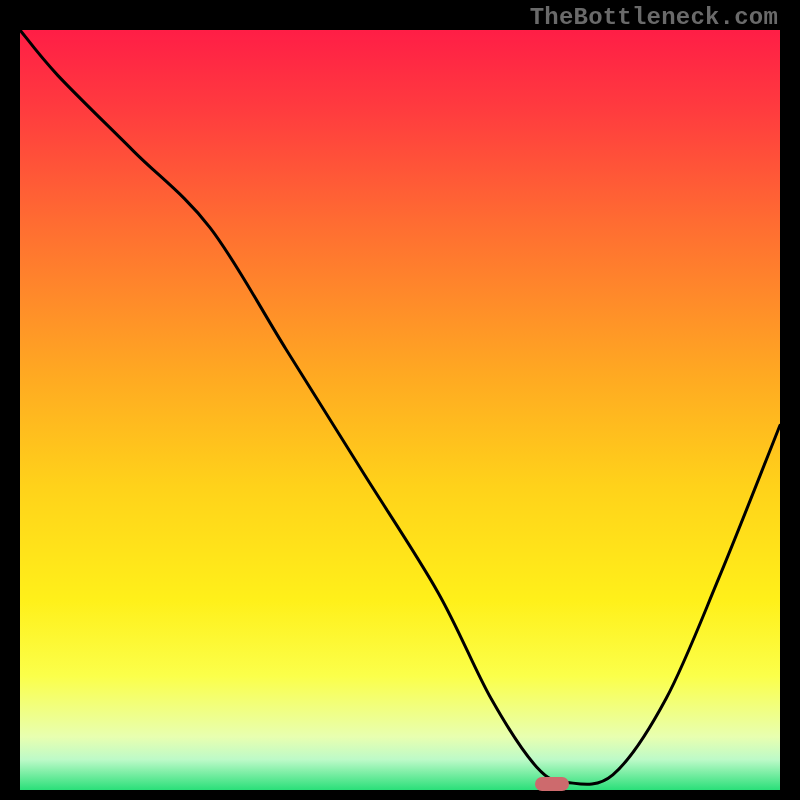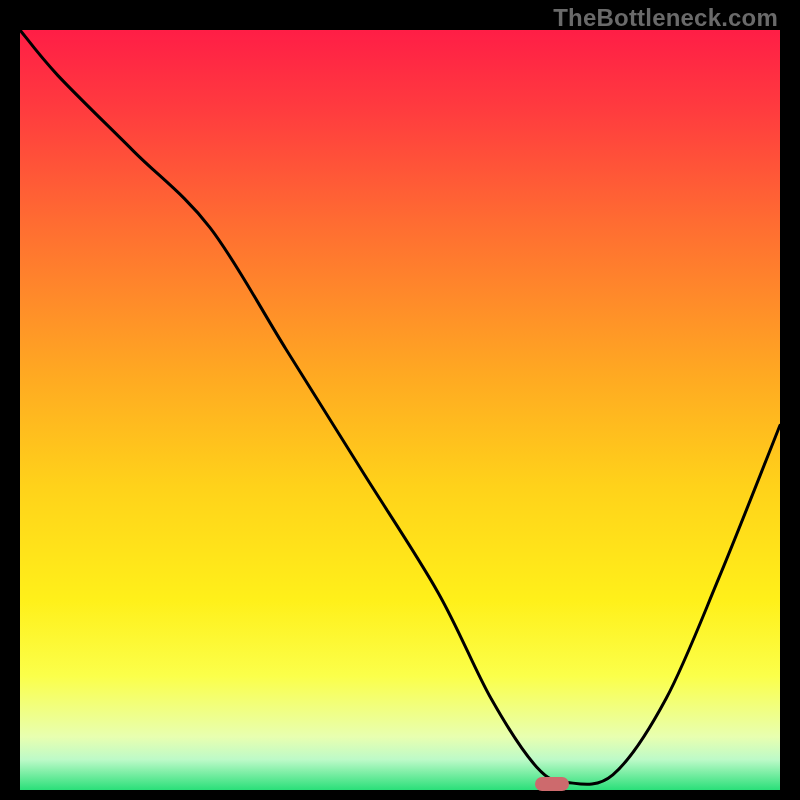--- a/index.html
+++ b/index.html
@@ -30,21 +30,21 @@
       #fff01a 75%,
       #fbff4a 85%,
       #e8ffb0 93%,
       #bdfac8 96%,
       #2adf79 100%);
   }
   .attribution {
     position: absolute;
     top: 4px;
     right: 22px;
-    font-family: Liberation Sans, sans-serif;
+    font-family: Liberation Mono, monospace;
     font-size: 24px;
     font-weight: bold;
     color: #6a6a6a;
     letter-spacing: 0.2px;
   }
   svg.curve {
     position: absolute;
     inset: 0;
   }
   .marker {

